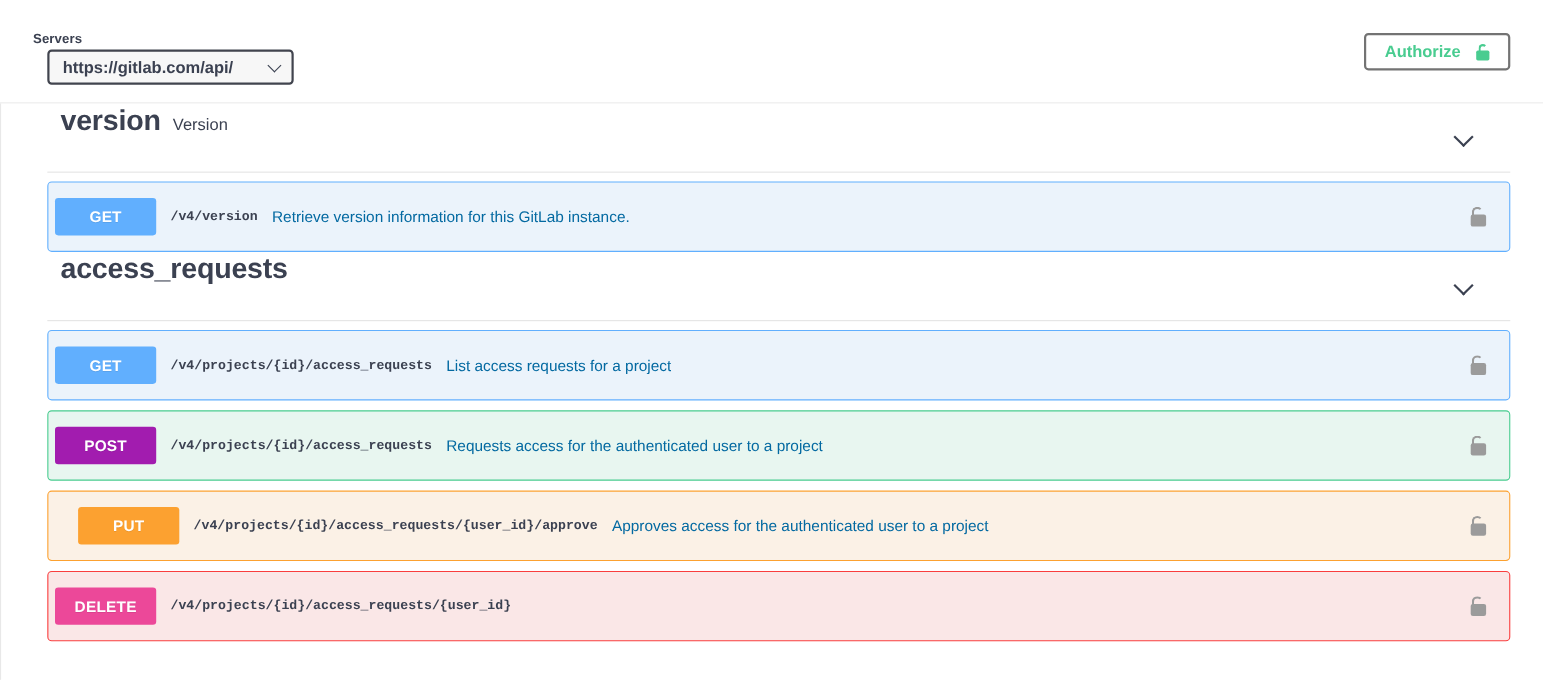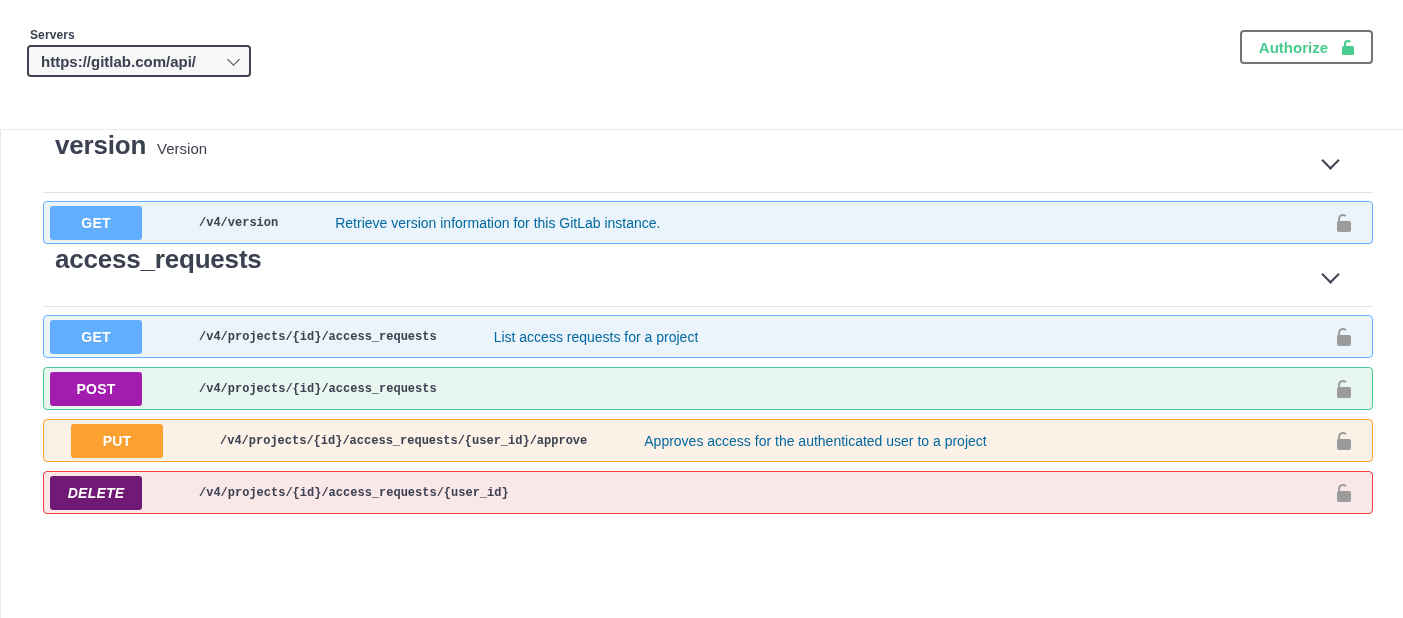--- a/index.html
+++ b/index.html
@@ -24,21 +24,21 @@
     left: 0px;
     top: 8px;
     bottom: 0px;
     width: 1px;
     background: #e8e8e8;
   }
 
   
   .scheme-bar {
     position: relative;
-    height: 130px;
+    height: 94px;
     padding: 0;
     background: #ffffff;
     border-bottom: 1px solid #ebebeb;
   }
   .scheme-inner {
     position: relative;
     height: 100%;
   }
   .servers-block {
     position: absolute;
@@ -61,20 +61,21 @@
     height: 32px;
     padding: 0 34px 0 12px;
     border: 2px solid #41444e;
     border-radius: 4px;
     background: #f7f7f7;
     font-size: 15px;
     font-weight: bold;
     color: #3b4151;
     cursor: pointer;
     font-family: "Liberation Sans", sans-serif;
+    margin-left: 16px;
   }
   .servers-select .chev {
     position: absolute;
     right: 11px;
     top: 50%;
     width: 9px;
     height: 9px;
     margin-top: -6px;
     border-right: 1.6px solid #3b4151;
     border-bottom: 1.6px solid #3b4151;
@@ -182,27 +183,26 @@
     margin: 0 30px 0 43px;
   }
 
   .ops {
     padding: 0 30px 0 43px;
   }
 
   .op-row {
     display: flex;
     align-items: center;
-    height: 43px;
+    height: 64px;
     margin-top: 9px;
     border-radius: 4px;
     border: 1px solid transparent;
     position: relative;
     cursor: pointer;
-    gap: 44px;
   }
   .op-row:first-child { margin-top: 8px; }
 
   .op-method {
     flex: 0 0 auto;
     width: 92px;
     height: 34px;
     margin-left: 6px;
     border-radius: 3px;
     color: #fff;
@@ -258,21 +258,21 @@
     border: 2.2px solid #9b9b9b;
     border-bottom: none;
     border-radius: 6px 6px 0 0;
     border-right-color: transparent;
   }
 
   
   .m-get   { background: #61affe; }
   .m-post  { background: #a21caf; }
   .m-put   { background: #fca130; margin-left: 27px; }
-  .m-delete{ background: #701a75; font-style: italic; }
+  .m-delete{ background: #ec4899; }
 
   .row-get    { background: #ebf3fb; border-color: #61affe; }
   .row-post   { background: #e8f6f0; border-color: #49cc90; }
   .row-put    { background: #fbf1e6; border-color: #fca130; }
   .row-delete { background: #fae7e7; border-color: #f93e3e; }
 </style>
 </head>
 <body>
 
 <div class="left-rule"></div>
@@ -343,20 +343,21 @@
         <span class="op-desc">List access requests for a project</span>
         <span class="op-lock">
           <span class="shackle"></span>
             <span class="body"></span>
         </span>
       </div>
 
       <div class="op-row row-post">
         <span class="op-method m-post">POST</span>
         <span class="op-path">/v4/projects/{id}/access_requests</span>
+        <span class="op-desc">Requests access for the authenticated user to a project</span>
         <span class="op-lock">
           <span class="shackle"></span>
             <span class="body"></span>
         </span>
       </div>
 
       <div class="op-row row-put">
         <span class="op-method m-put">PUT</span>
         <span class="op-path">/v4/projects/{id}/access_requests/{user_id}/approve</span>
         <span class="op-desc">Approves access for the authenticated user to a project</span>

